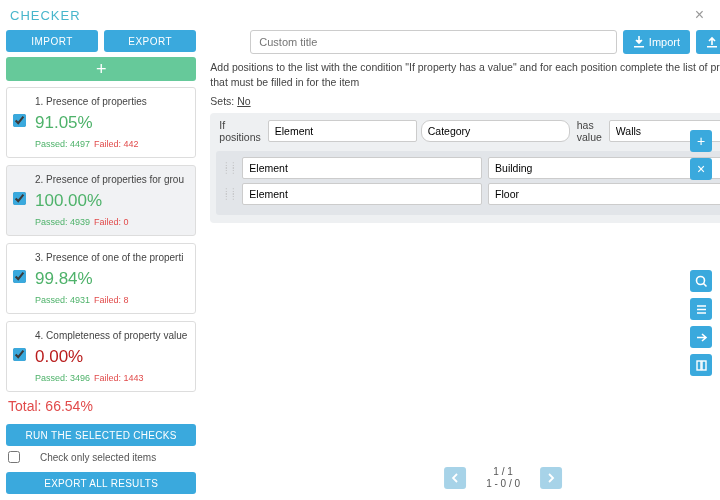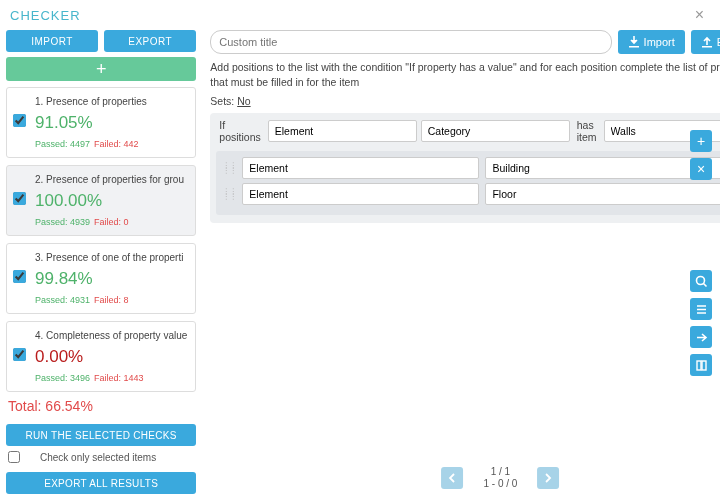--- a/index.html
+++ b/index.html
@@ -22,21 +22,21 @@
   .pct.dark { color: #b91c1c; }
   .pf { font-size: 9px; }
   .pf .p { color: #4eb26a; margin-top: 20px; }
   .pf .f { color: #e14b4b; margin-left: 4px; }
   .total { color: #e14b4b; font-size: 14px; padding: 6px 2px; }
   .run-btn, .export-all { width: 100%; background: #3aa9dd; color: #fff; border: none; border-radius: 3px; height: 22px; font-size: 10px; letter-spacing: 0.3px; margin-top: 4px; cursor: pointer; }
   .check-only { display: flex; align-items: center; gap: 20px; padding: 5px 2px; font-size: 10px; color: #555; }
   .check-only input { width: 12px; height: 12px; }
   .content { flex: 1; padding: 4px 40px 6px 8px; position: relative; display: flex; flex-direction: column; }
   .top-row { display: flex; gap: 6px; margin-bottom: 6px; align-items: center; }
-  .title-input { flex: 1; height: 24px; border: 1px solid #ccc; border-radius: 11px; padding: 7px 8px; font-size: 11px; color: #999; }
+  .title-input { flex: 1; height: 24px; border: 1px solid #ccc; border-radius: 3px; padding: 7px 8px; font-size: 11px; color: #999; margin-left: 40px; }
   .imp-btn, .exp-btn { background: #3aa9dd; color: #fff; border: none; border-radius: 3px; height: 24px; padding: 0 10px; font-size: 11px; cursor: pointer; display: flex; align-items: center; gap: 4px; }
   .desc { font-size: 10.5px; color: #444; line-height: 1.4; margin-bottom: 6px; }
   .sets { font-size: 10.5px; color: #444; margin-bottom: 6px; }
   .sets span.u { text-decoration: underline; }
   .cond-block { background: #eef0f2; border-radius: 4px; padding: 6px 6px 8px; position: relative; }
   .cond-row { display: flex; align-items: center; gap: 4px; margin-bottom: 8px; }
   .cond-row .lbl { font-size: 10.5px; color: #444; padding: 0 3px; }
   .cond-input { flex: 1; height: 22px; border: 1px solid #ccc; border-radius: 2px; padding: 0 6px; font-size: 10.5px; background: #fff; }
   .sq-btn { width: 22px; height: 22px; background: #3aa9dd; border: none; border-radius: 3px; color: #fff; font-size: 14px; cursor: pointer; display: flex; align-items: center; justify-content: center; }
   .inner-block { background: #e2e5e9; border-radius: 3px; padding: 6px 30px 6px 6px; position: relative; }
@@ -123,22 +123,22 @@
     <div class="desc">Add positions to the list with the condition "If property has a value" and for each position complete the list of properties that must be filled in for the item</div>
     <div class="sets">
       <span>Sets:</span>
       <span class="u">No</span>
     </div>
 
     <div class="cond-block">
       <div class="cond-row">
         <span class="lbl">If positions</span>
         <input class="cond-input" style="flex: 1.1 1 0%;" value="Element">
-        <input class="cond-input" style="flex: 1.1 1 0%;" value="Category">
-        <span class="lbl">has item</span>
+        <input class="cond-input" style="flex: 1.1 1 0%; border-radius: 9px;" value="Category">
+        <span class="lbl">has value</span>
         <input class="cond-input" style="flex: 0.9 1 0%;" value="Walls">
       </div>
 
       <div class="inner-block">
         <div class="inner-row">
           <div class="drag">⋮⋮<br>⋮⋮</div>
           <input class="inner-input" value="Element" style="">
           <input class="inner-input" value="Building" style="">
         </div>
         <div class="inner-row">

